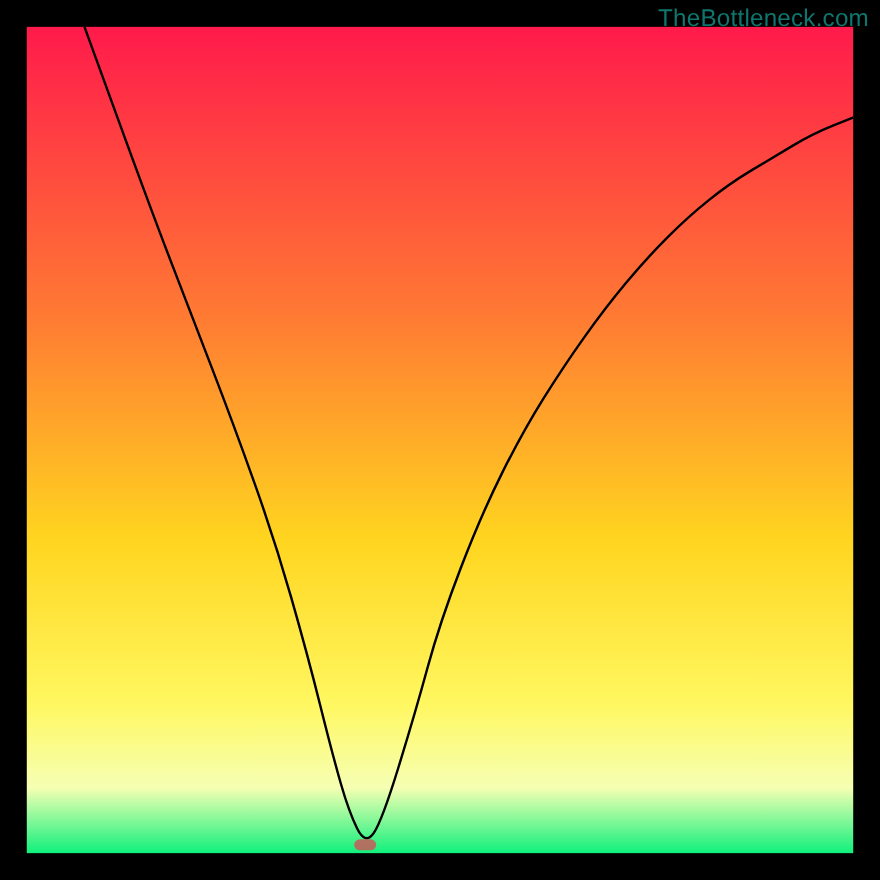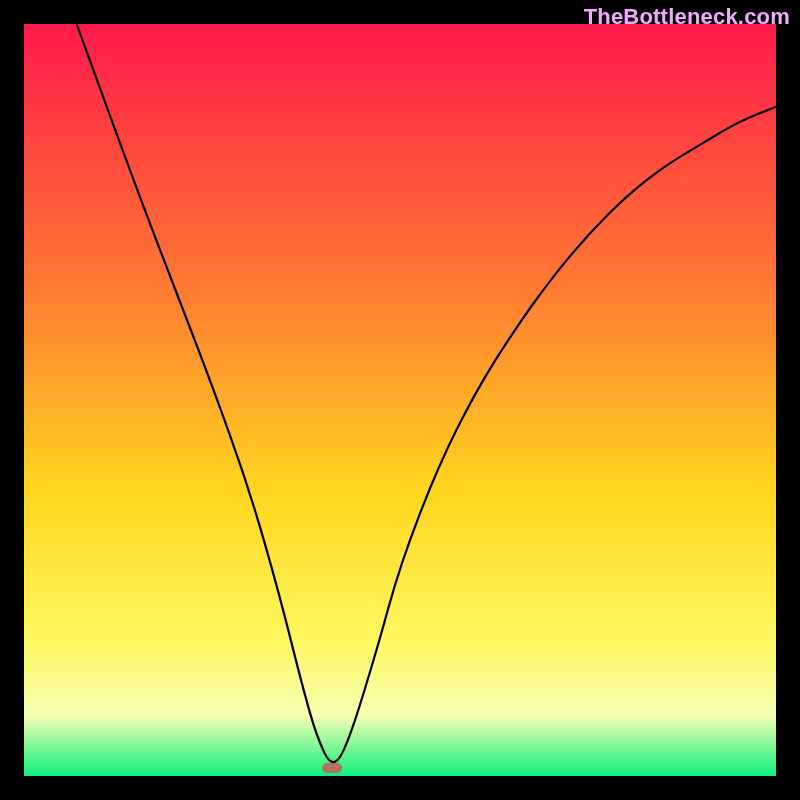--- a/index.html
+++ b/index.html
@@ -16,23 +16,23 @@
     top: 0;
     left: 0;
     width: 800px;
     height: 800px;
     background: #000;
   }
   .watermark {
     position: absolute;
     top: 4px;
     right: 10px;
-    color: #f0abfc;
+    color: #0f766e;
     font-size: 22px;
-    font-weight: 700;
+    font-weight: 400;
     letter-spacing: 0.2px;
     z-index: 5;
   }
   .plot {
     position: absolute;
     left: 24px;
     top: 24px;
     width: 752px;
     height: 752px;
     overflow: hidden;

